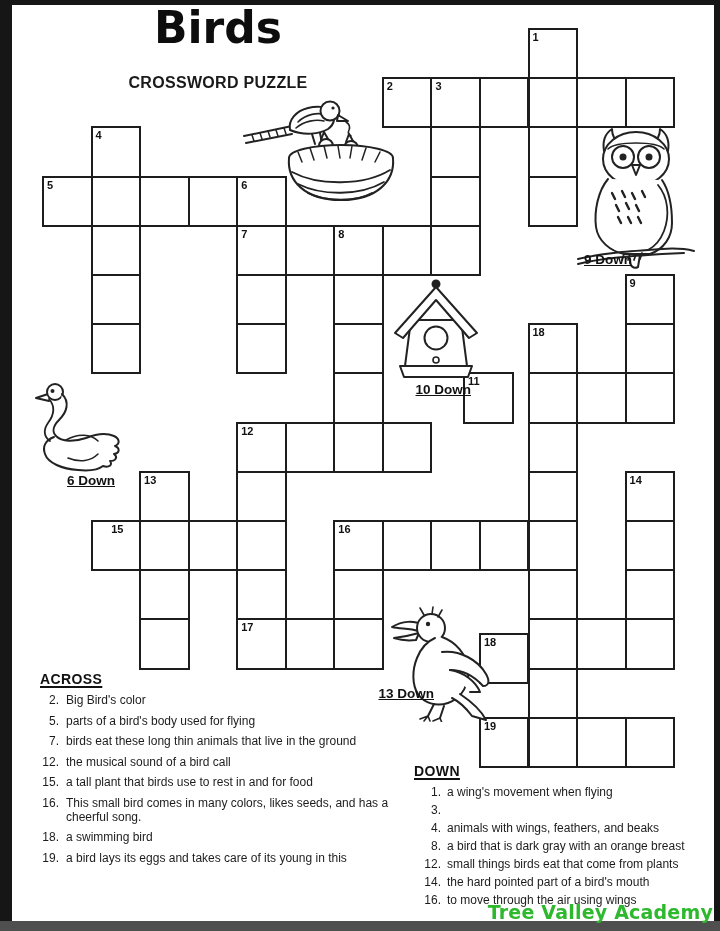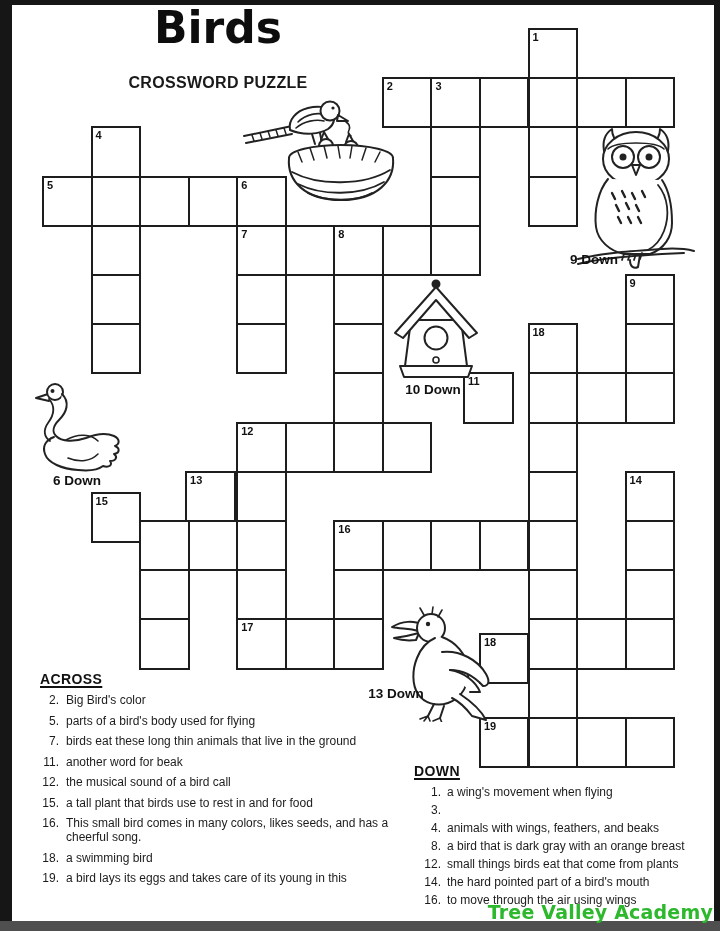--- a/index.html
+++ b/index.html
@@ -29,22 +29,22 @@
   }
   .cell .cnum{
     display:block;font-size:11px;font-weight:700;color:#111;
     line-height:11px;padding:2px 0 0 3px;
   }
 
   .illo{position:absolute;z-index:2;margin:0;pointer-events:none;}
   .illo svg{display:block;}
 
   .pic-label{
-    position:absolute;z-index:3;width:76px;text-align:center;
-    font-size:13.5px;font-weight:700;color:#111;
+    position:absolute;z-index:3;width:76px;text-align:right;
+    font-size:13.5px;font-weight:700;color:#111;text-decoration:underline;
   }
 
   .clues-header{
     position:absolute;font-size:14px;font-weight:700;color:#111;letter-spacing:.4px;
     text-decoration:underline;text-decoration-thickness:2px;text-underline-offset:2px;
   }
   #across-header{left:40px;top:671px;}
   #down-header{left:414px;top:763px;}
 
   .clue-list{position:absolute;z-index:2;}
@@ -131,29 +131,29 @@
     <div class="cell" style="left: 527.5px; top: 372.4px;"></div>
     <div class="cell" style="left: 576.05px; top: 372.4px;"></div>
     <div class="cell" style="left: 624.6px; top: 372.4px;"></div>
     <div class="cell" style="left: 236.2px; top: 421.6px;">
       <span class="cnum">12</span>
     </div>
     <div class="cell" style="left: 284.75px; top: 421.6px;"></div>
     <div class="cell" style="left: 333.3px; top: 421.6px;"></div>
     <div class="cell" style="left: 381.85px; top: 421.6px;"></div>
     <div class="cell" style="left: 527.5px; top: 421.6px;"></div>
-    <div class="cell" style="left: 139.1px; top: 470.8px; margin-left: 46px;">
+    <div class="cell" style="left: 139.1px; top: 470.8px;">
       <span class="cnum">13</span>
     </div>
     <div class="cell" style="left: 236.2px; top: 470.8px;"></div>
     <div class="cell" style="left: 527.5px; top: 470.8px;"></div>
     <div class="cell" style="left: 624.6px; top: 470.8px;">
       <span class="cnum">14</span>
     </div>
-    <div class="cell" style="left: 90.55px; top: 492px;">
+    <div class="cell" style="left: 90.55px; top: 520px; text-align: center;">
       <span class="cnum">15</span>
     </div>
     <div class="cell" style="left: 139.1px; top: 520px;"></div>
     <div class="cell" style="left: 187.65px; top: 520px;"></div>
     <div class="cell" style="left: 236.2px; top: 520px;"></div>
     <div class="cell" style="left: 333.3px; top: 520px;">
       <span class="cnum">16</span>
     </div>
     <div class="cell" style="left: 381.85px; top: 520px;"></div>
     <div class="cell" style="left: 430.4px; top: 520px;"></div>
@@ -289,24 +289,20 @@
     </div>
     <div class="clue">
       <span class="cn">5.</span>
       <span class="ct">parts of a bird's body used for flying</span>
     </div>
     <div class="clue">
       <span class="cn">7.</span>
       <span class="ct">birds eat these long thin animals that live in the ground</span>
     </div>
     <div class="clue">
-      <span class="cn">11.</span>
-      <span class="ct">another word for beak</span>
-    </div>
-    <div class="clue">
       <span class="cn">12.</span>
       <span class="ct">the musical sound of a bird call</span>
     </div>
     <div class="clue">
       <span class="cn">15.</span>
       <span class="ct">a tall plant that birds use to rest in and for food</span>
     </div>
     <div class="clue">
       <span class="cn">16.</span>
       <span class="ct">This small bird comes in many colors, likes seeds, and has a cheerful song.</span>

